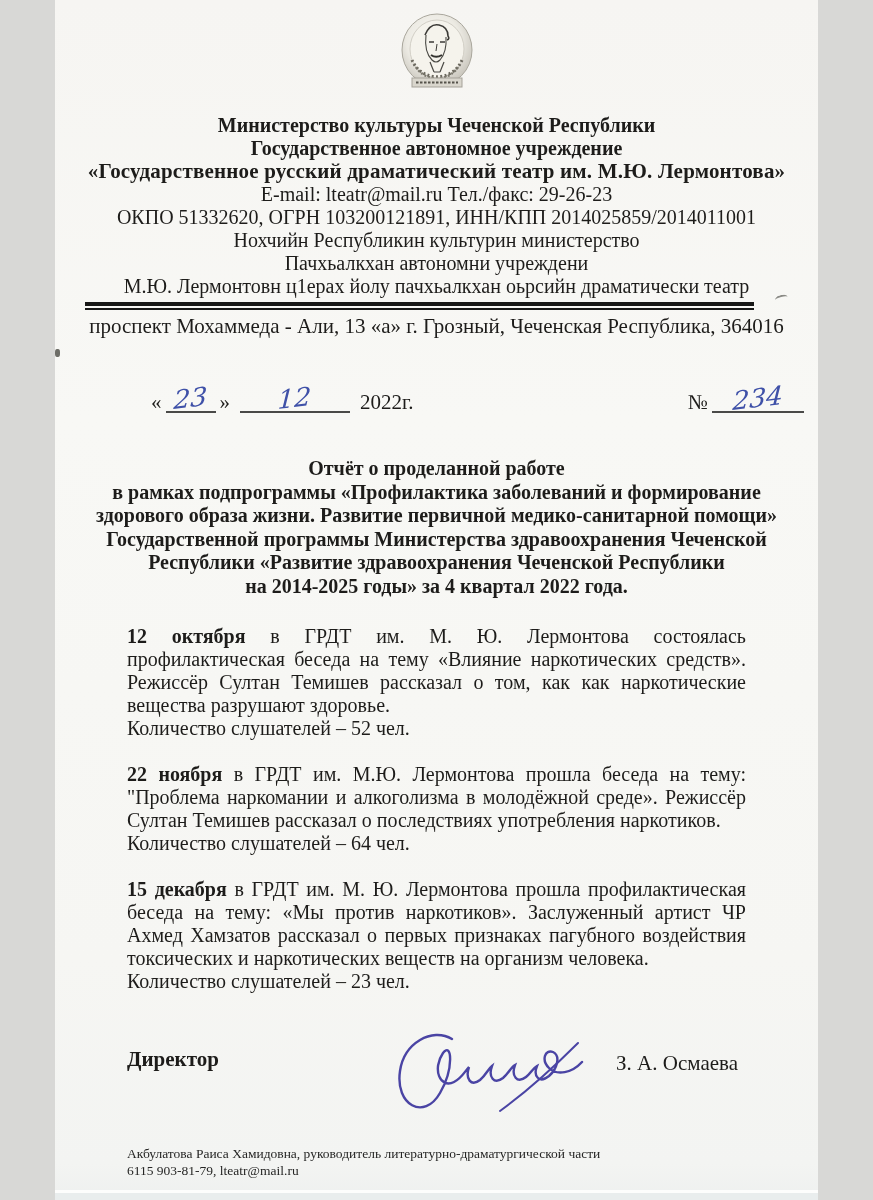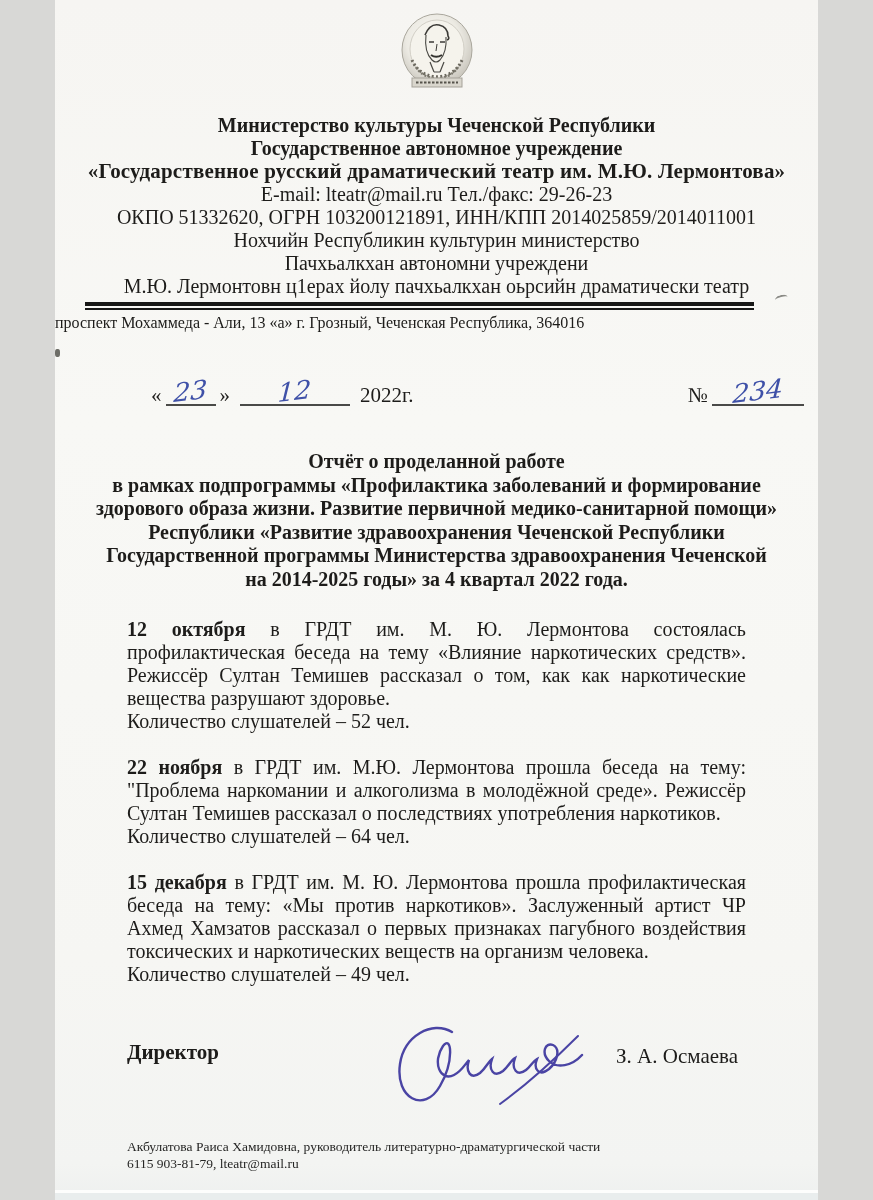--- a/index.html
+++ b/index.html
@@ -17,21 +17,21 @@
   
   .header{margin-top:20px;text-align:center;line-height:23px;}
   .h-line{white-space:nowrap;}
   .h-bold{font-weight:bold;font-size:20px;}
   .h-bold-wide{font-weight:bold;font-size:21px;letter-spacing:.2px;}
   .h-reg{font-size:20px;}
   
   .rule{margin:4px 64px 0 30px;}
   .rule .top{height:4px;background:#181817;}
   .rule .bot{height:2px;background:#181817;margin-top:2px;}
-  .address{margin-top:4px;font-size:16px;}
+  .address{margin-top:4px;text-align:center;font-size:21px;}
   
   .dateline{position:relative;height:46px;margin-top:40px;font-size:21px;}
   .dl-left{position:absolute;left:96px;top:6px;white-space:nowrap;}
   .dl-right{position:absolute;left:633px;top:6px;white-space:nowrap;}
   .hand-slot{display:inline-block;border-bottom:2px solid #4a4a48;text-align:center;vertical-align:baseline;height:26px;}
   .slot-day{width:50px;margin:0 4px;}
   .slot-month{width:110px;margin:0 8px 0 10px;}
   .slot-num{width:92px;margin-left:4px;}
   .hand{
     display:inline-block;
@@ -118,37 +118,37 @@
     </span>
     <span class="dl-right">
       <span>№</span><span class="hand-slot slot-num"><span class="hand">234</span></span>
     </span>
   </div>
 
   <div class="title">
     <div>Отчёт о проделанной работе</div>
     <div>в рамках подпрограммы «Профилактика заболеваний и формирование</div>
     <div>здорового образа жизни. Развитие первичной медико-санитарной помощи»</div>
+    <div>Государственной программы Министерства здравоохранения Чеченской</div>
     <div>Республики «Развитие здравоохранения Чеченской Республики</div>
-    <div>Государственной программы Министерства здравоохранения Чеченской</div>
     <div>на 2014-2025 годы» за 4 квартал 2022 года.</div>
   </div>
 
   <div class="bodytext">
     <div class="par-block">
       <p class="par"><b>12 октября</b><span> в ГРДТ им. М. Ю. Лермонтова состоялась профилактическая беседа на тему «Влияние наркотических средств». Режиссёр Султан Темишев рассказал о том, как как наркотические вещества разрушают здоровье.</span></p>
       <div class="count">Количество слушателей – 52 чел.</div>
     </div>
     <div class="par-block">
       <p class="par"><b>22 ноября</b><span> в ГРДТ им. М.Ю. Лермонтова прошла беседа на тему: "Проблема наркомании и алкоголизма в молодёжной среде». Режиссёр Султан Темишев рассказал о последствиях употребления наркотиков.</span></p>
       <div class="count">Количество слушателей – 64 чел.</div>
     </div>
     <div class="par-block">
       <p class="par"><b>15 декабря</b><span> в ГРДТ им. М. Ю. Лермонтова прошла профилактическая беседа на тему: «Мы против наркотиков». Заслуженный артист ЧР Ахмед Хамзатов рассказал о первых признаках пагубного воздействия токсических и наркотических веществ на организм человека.</span></p>
-      <div class="count">Количество слушателей – 49 чел.</div>
+      <div class="count">Количество слушателей – 23 чел.</div>
     </div>
   </div>
 
   <div class="sig-row">
     <span class="sig-role">Директор</span>
     <svg class="sig-svg" width="230" height="100" viewBox="0 0 230 100">
       <g fill="none" stroke="#4a44a4" stroke-width="2.4" stroke-linecap="round">
         <path d="M70,14 C50,2 22,18 18,46 C13,80 42,96 58,68 C72,44 70,16 61,28 C50,44 58,64 72,57 C80,53 83,46 87,42 C83,54 89,62 98,55 C104,50 106,44 110,41 C106,52 112,60 121,53 C127,48 129,42 133,40 C129,51 135,59 144,52 C149,48 151,43 155,41 C151,51 157,59 167,51 C175,44 179,31 171,27 C163,24 159,35 167,43 C175,51 190,48 200,37"></path>
         <path d="M118,86 C140,70 172,42 196,18" stroke-width="2"></path>
       </g>

